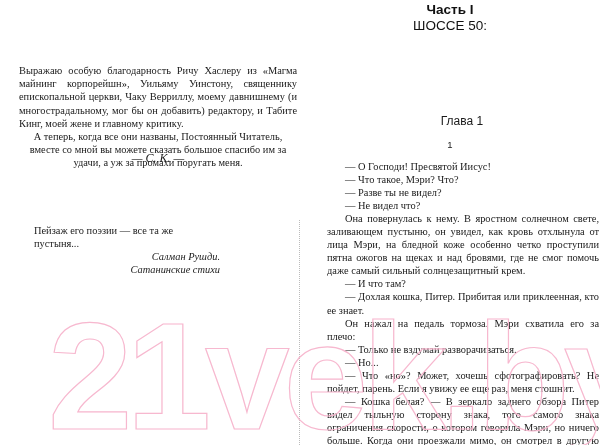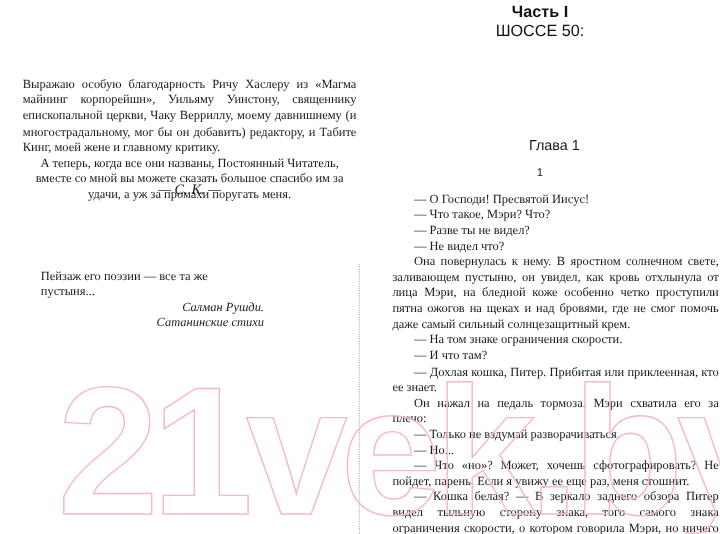--- a/index.html
+++ b/index.html
@@ -60,21 +60,20 @@
     <div>ШОССЕ 50:</div>
   </div>
   <div class="chapter">Глава 1</div>
   <div class="secnum">1</div>
   <div class="body">
     <p>— О Господи! Пресвятой Иисус!</p>
     <p>— Что такое, Мэри? Что?</p>
     <p>— Разве ты не видел?</p>
     <p>— Не видел что?</p>
     <p>Она повернулась к нему. В яростном солнечном свете, заливающем пустыню, он увидел, как кровь отхлынула от лица Мэри, на бледной коже особенно четко проступили пятна ожогов на щеках и над бровями, где не смог помочь даже самый сильный солнцезащитный крем.</p>
-    <p>— На том знаке ограничения скорости.</p>
     <p>— И что там?</p>
     <p>— Дохлая кошка, Питер. Прибитая или приклеенная, кто ее знает.</p>
     <p>Он нажал на педаль тормоза. Мэри схватила его за плечо:</p>
     <p>— Только не вздумай разворачиваться.</p>
     <p>— Но...</p>
     <p>— Что «но»? Может, хочешь сфотографировать? Не пойдет, парень. Если я увижу ее еще раз, меня стошнит.</p>
     <p>— Кошка белая? — В зеркало заднего обзора Питер видел тыльную сторону знака, того самого знака ограничения скорости, о котором говорила Мэри, но ничего больше. Когда они проезжали мимо, он смотрел в другую сторону, на каких-то птиц, кружащих над ближайшим холмом. Не все же время таращиться на дорогу. В Неваде федеральное шоссе 50 прозвали</p>
   </div>
 </div>
 

